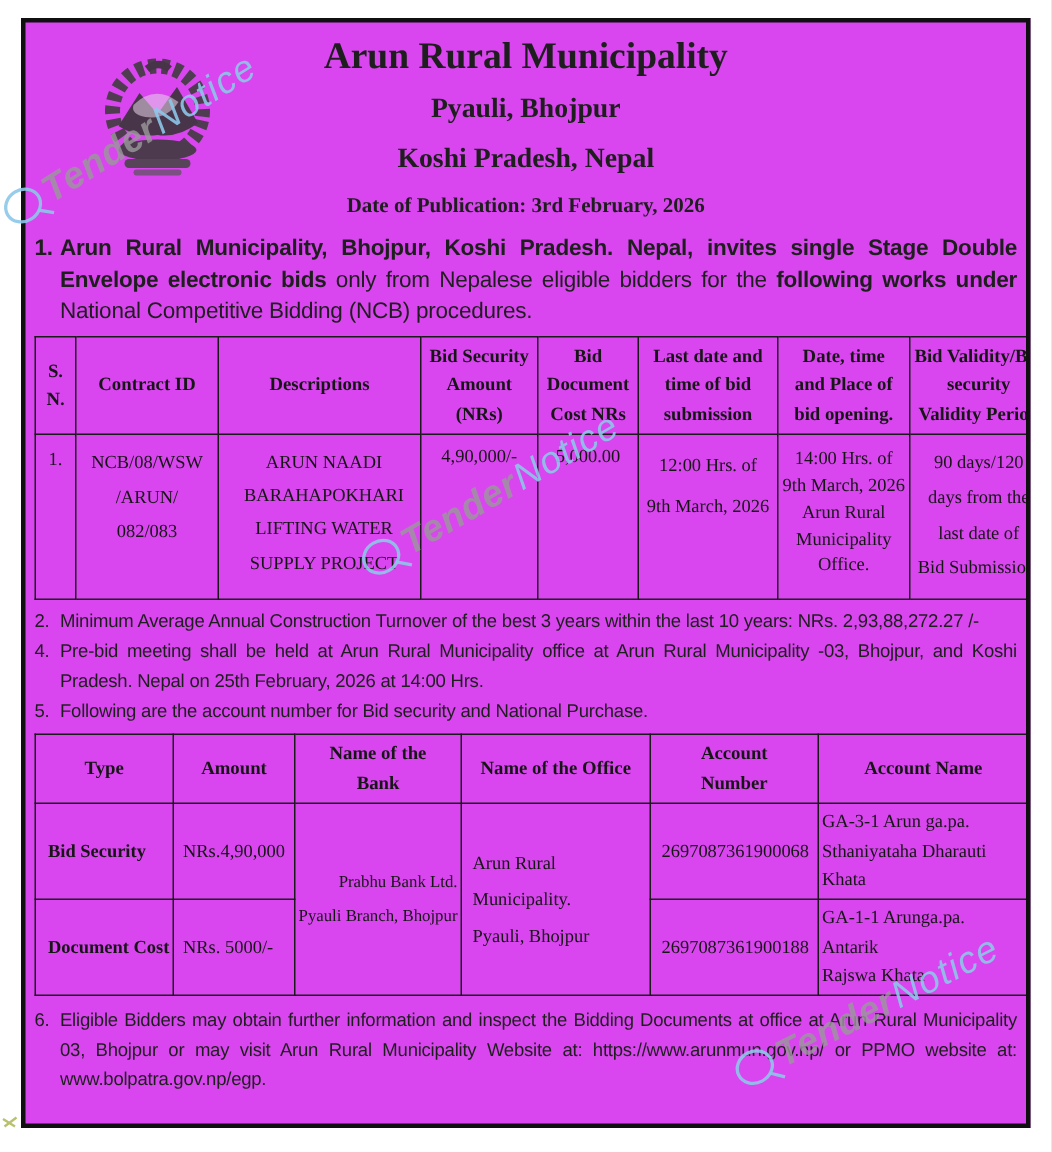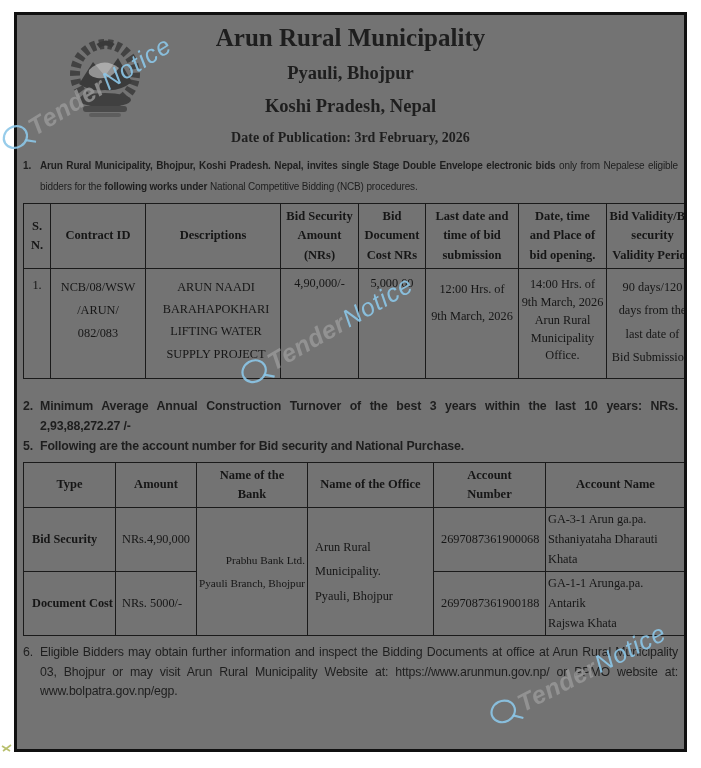--- a/index.html
+++ b/index.html
@@ -2,39 +2,39 @@
 <html><head>
 <meta charset="utf-8">
 <style>
   html,body { margin:0; padding:0; background:#ffffff; }
   .page {
     position:relative; width:701px; height:768px; background:#ffffff;
     overflow:hidden; font-family:"Liberation Sans",sans-serif; color:#1e1e1e;
   }
   .frame {
     position:absolute; left:14px; top:12px; width:673px; height:740px;
-    border:3px solid #101010; background:#737373; box-sizing:border-box;
+    border:3px solid #101010; background:#d946ef; box-sizing:border-box;
     padding:2px 6px 0 6px; overflow:hidden;
   }
   
   .header { position:relative; text-align:center; }
   .logo { position:absolute; left:32px; top:10px; width:100px; height:92px; filter:blur(.4px); }
   .title-main  { font-family:"Liberation Serif",serif; font-weight:700; font-size:25px;   margin:7px 0 0 0; }
   .title-sub   { font-family:"Liberation Serif",serif; font-weight:700; font-size:22.5px; margin:9px 0 0 0; }
   .title-addr  { font-family:"Liberation Serif",serif; font-weight:700; font-size:18.5px; margin:11px 0 0 0; }
   .title-prov  { font-family:"Liberation Serif",serif; font-weight:700; font-size:18.5px; margin:12px 0 0 0; }
   .pub-date    { font-family:"Liberation Serif",serif; font-weight:700; font-size:14px; margin:13px 0 9px 0; }
   
   .clause {
     font-size:12.35px; line-height:19.8px; letter-spacing:-0.15px;
     text-align:justify; padding-left:17px; margin:0;
   }
   .clause .num { display:inline-block; width:17px; margin-left:-17px; }
   .clause .b { font-weight:700; }
-  .clause1 { line-height:21px; margin:2px 0 6px 0; font-size:10px; }
+  .clause1 { line-height:21px; margin:2px 0 6px 0; font-size:15px; }
   
   table { width:100%; border-collapse:collapse; table-layout:fixed;
           font-family:"Liberation Serif",serif; color:#161616; }
   th, td { border:1.6px solid #1a1a1a; white-space:pre-line; overflow:hidden; }
   th { font-size:12.5px; font-weight:700; line-height:1.55; vertical-align:middle; padding:3px 2px; }
   td { font-size:12.3px; padding:2px; }
   .bid-table { margin-top:4px; }
   .bid-table .head-row th { height:58px; }
   .bid-table .data-row td { height:100px; vertical-align:top; text-align:center; padding-top:7px; }
   .bid-table .c-sn   { line-height:1.5; }
@@ -45,21 +45,21 @@
   .bid-table .c-val  { line-height:1.9;  padding-top:5px; }
   .acct-table { margin-top:5px; }
   .acct-table th { height:34px; }
   .acct-table td { height:45px; vertical-align:middle; }
   .acct-table .c-type { font-weight:700; padding-left:8px; }
   .acct-table .c-amt  { padding-left:6px; }
   .acct-table .c-bank { text-align:right; font-size:11.2px; line-height:2.0; }
   .acct-table .c-off  { padding-left:7px; line-height:2.0; }
   .acct-table .c-num  { padding-left:7px; }
   .acct-table .c-name { text-align:left; line-height:1.6; }
-  .clauses-block { margin-top:18px;font-weight:bold; }
+  .clauses-block { margin-top:5px; }
   .clause6 { margin-top:7px; line-height:19.5px; }
   
   .wm {
     position:absolute; display:flex; align-items:center; gap:1px;
     pointer-events:none; transform-origin:0 100%; white-space:nowrap; z-index:5;
   }
   .wm .wm-gray { font:italic 700 25px "Liberation Sans",sans-serif; color:#9a9a9a; opacity:.8; letter-spacing:.5px; }
   .wm .wm-blue { font:italic 400 25px "Liberation Sans",sans-serif; color:#8cc7e8; opacity:.9; letter-spacing:1px; }
   .wm-1 { left:12px;  top:128px; transform:rotate(-32deg); }
   .wm-2 { left:250px; top:362px; transform:rotate(-30deg); }
@@ -151,20 +151,23 @@
 Bid Submission.</td>
       </tr>
     </tbody>
       </table>
 
     <div class="clauses-block">
       <div class="clause">
         <span class="num">2.</span><span>Minimum Average Annual Construction Turnover of the best 3 years within the last 10 years: NRs. 2,93,88,272.27 /-</span>
       </div>
       <div class="clause">
+        <span class="num">4.</span><span>Pre-bid meeting shall be held at Arun Rural Municipality office at Arun Rural Municipality -03, Bhojpur, and Koshi Pradesh. Nepal on 25th February, 2026 at 14:00 Hrs.</span>
+      </div>
+      <div class="clause">
         <span class="num">5.</span><span>Following are the account number for Bid security and National Purchase.</span>
       </div>
     </div>
 
     <table class="acct-table">
       <colgroup>
         <col style="width:92px">
           <col style="width:81px">
           <col style="width:111px">
         <col style="width:126px">

